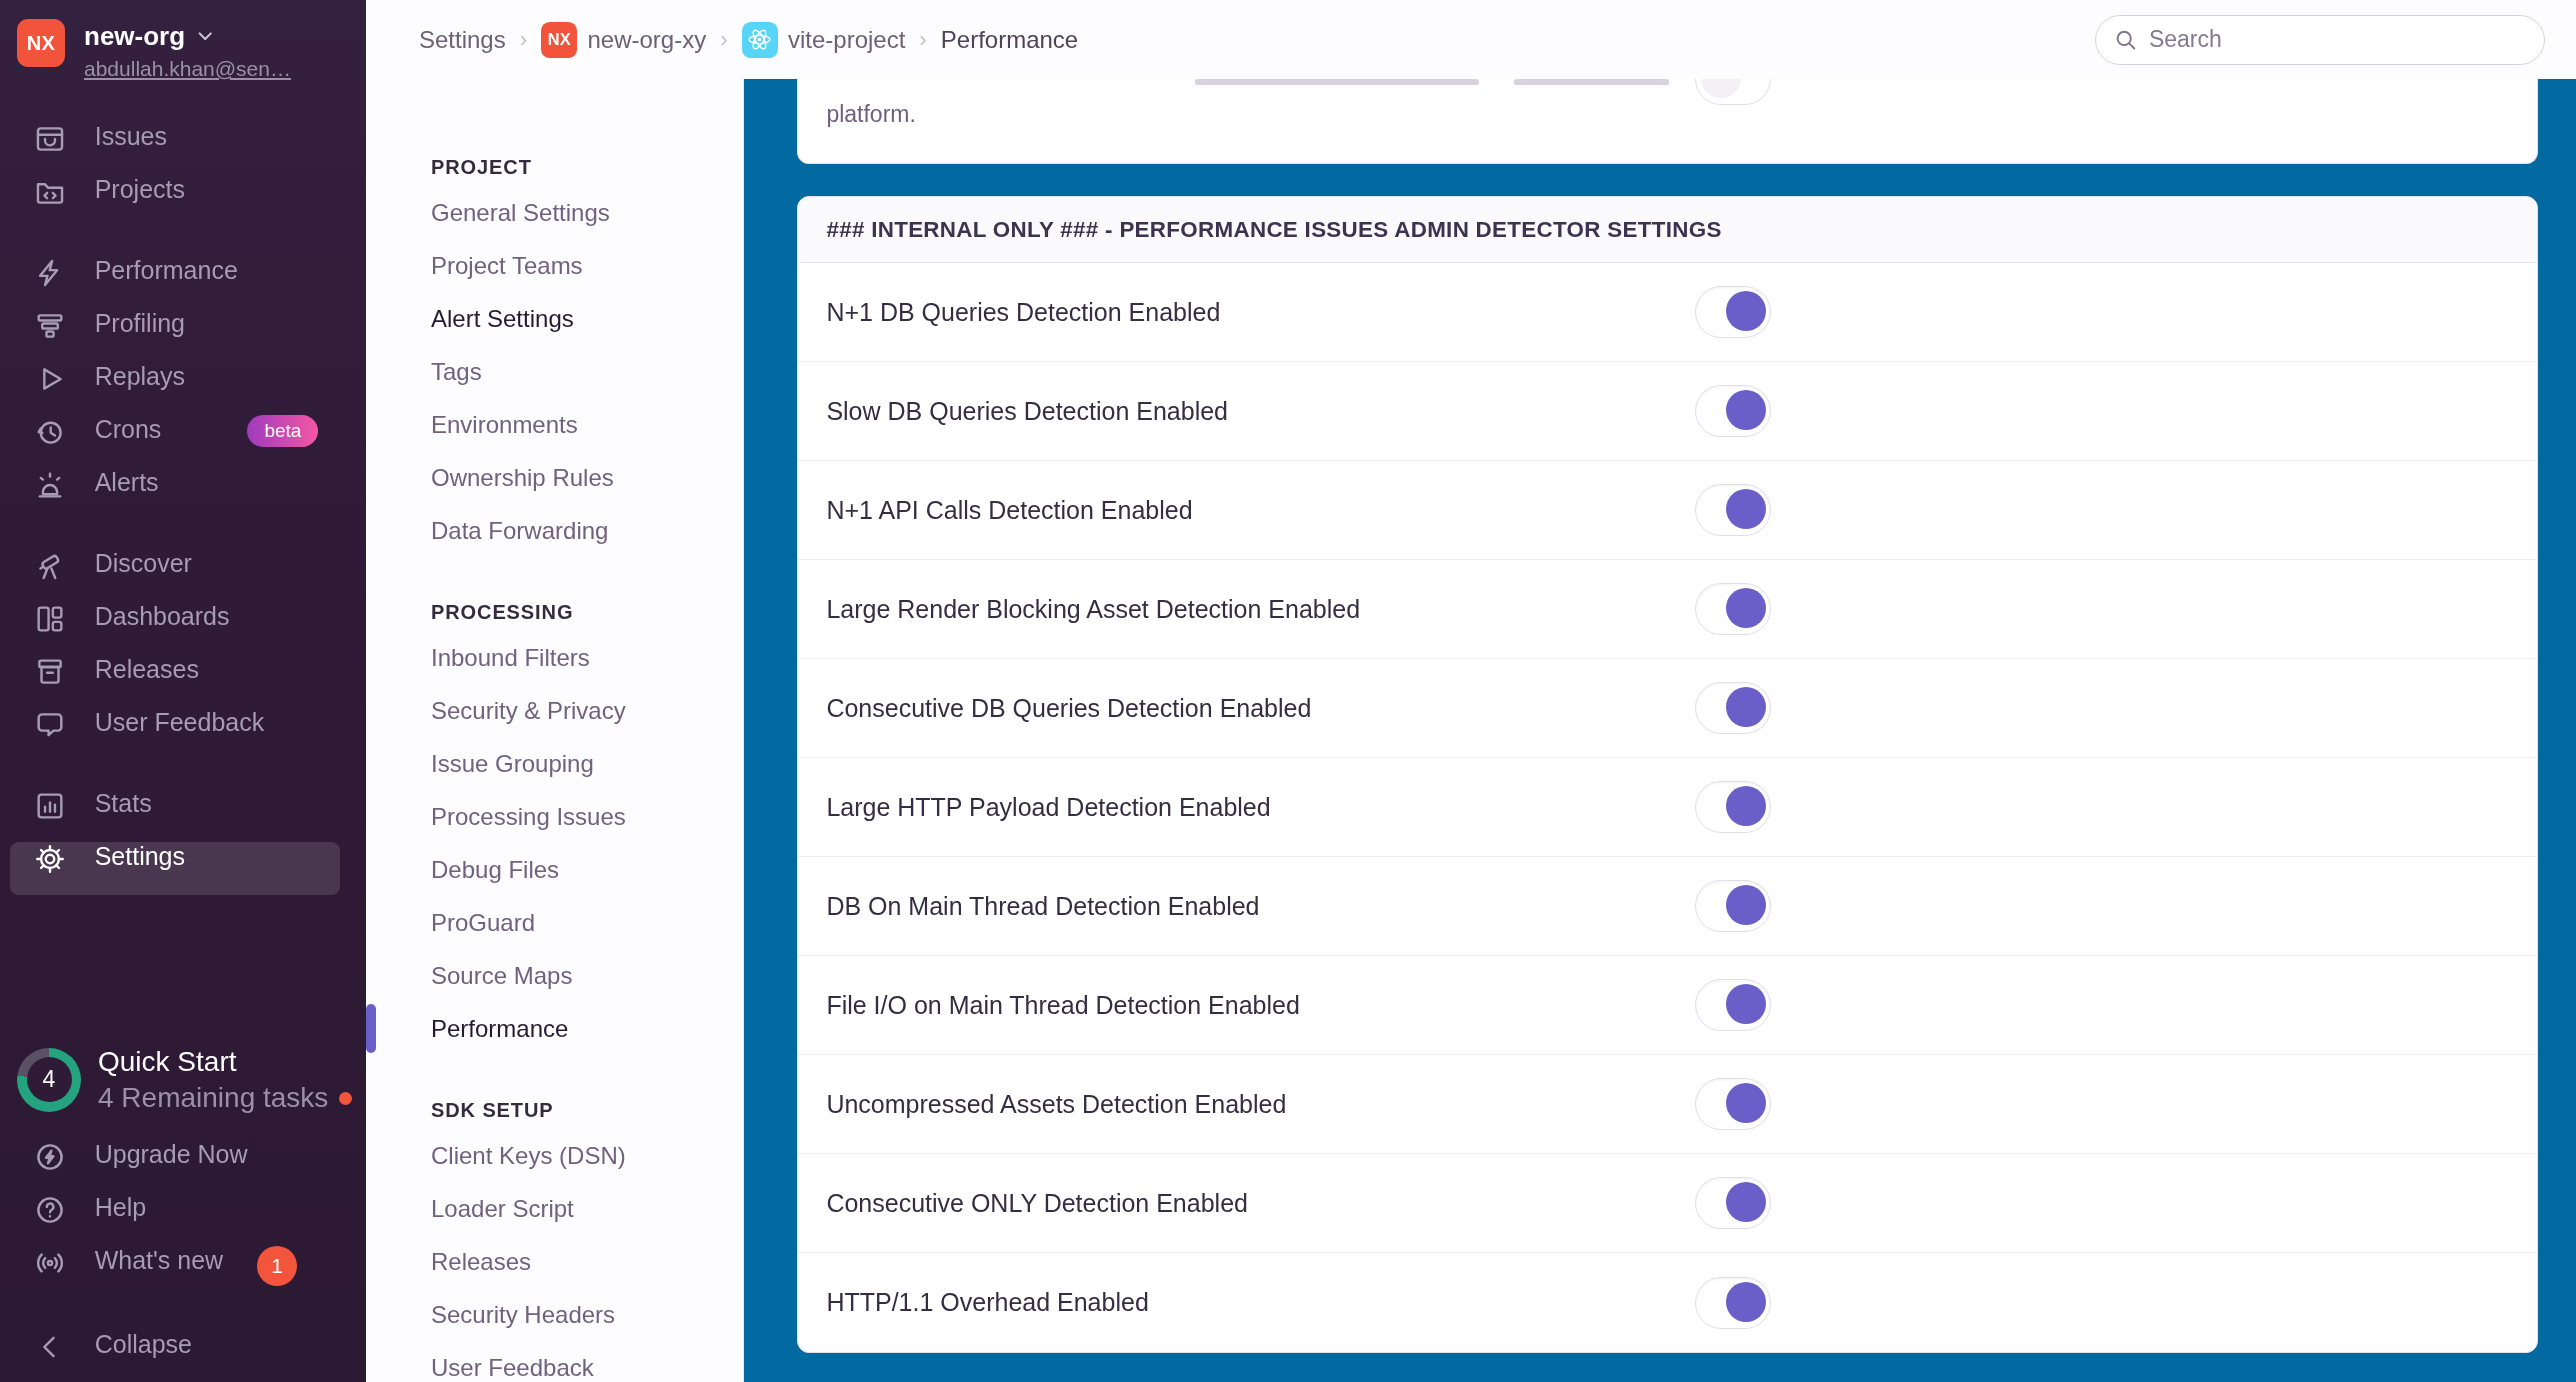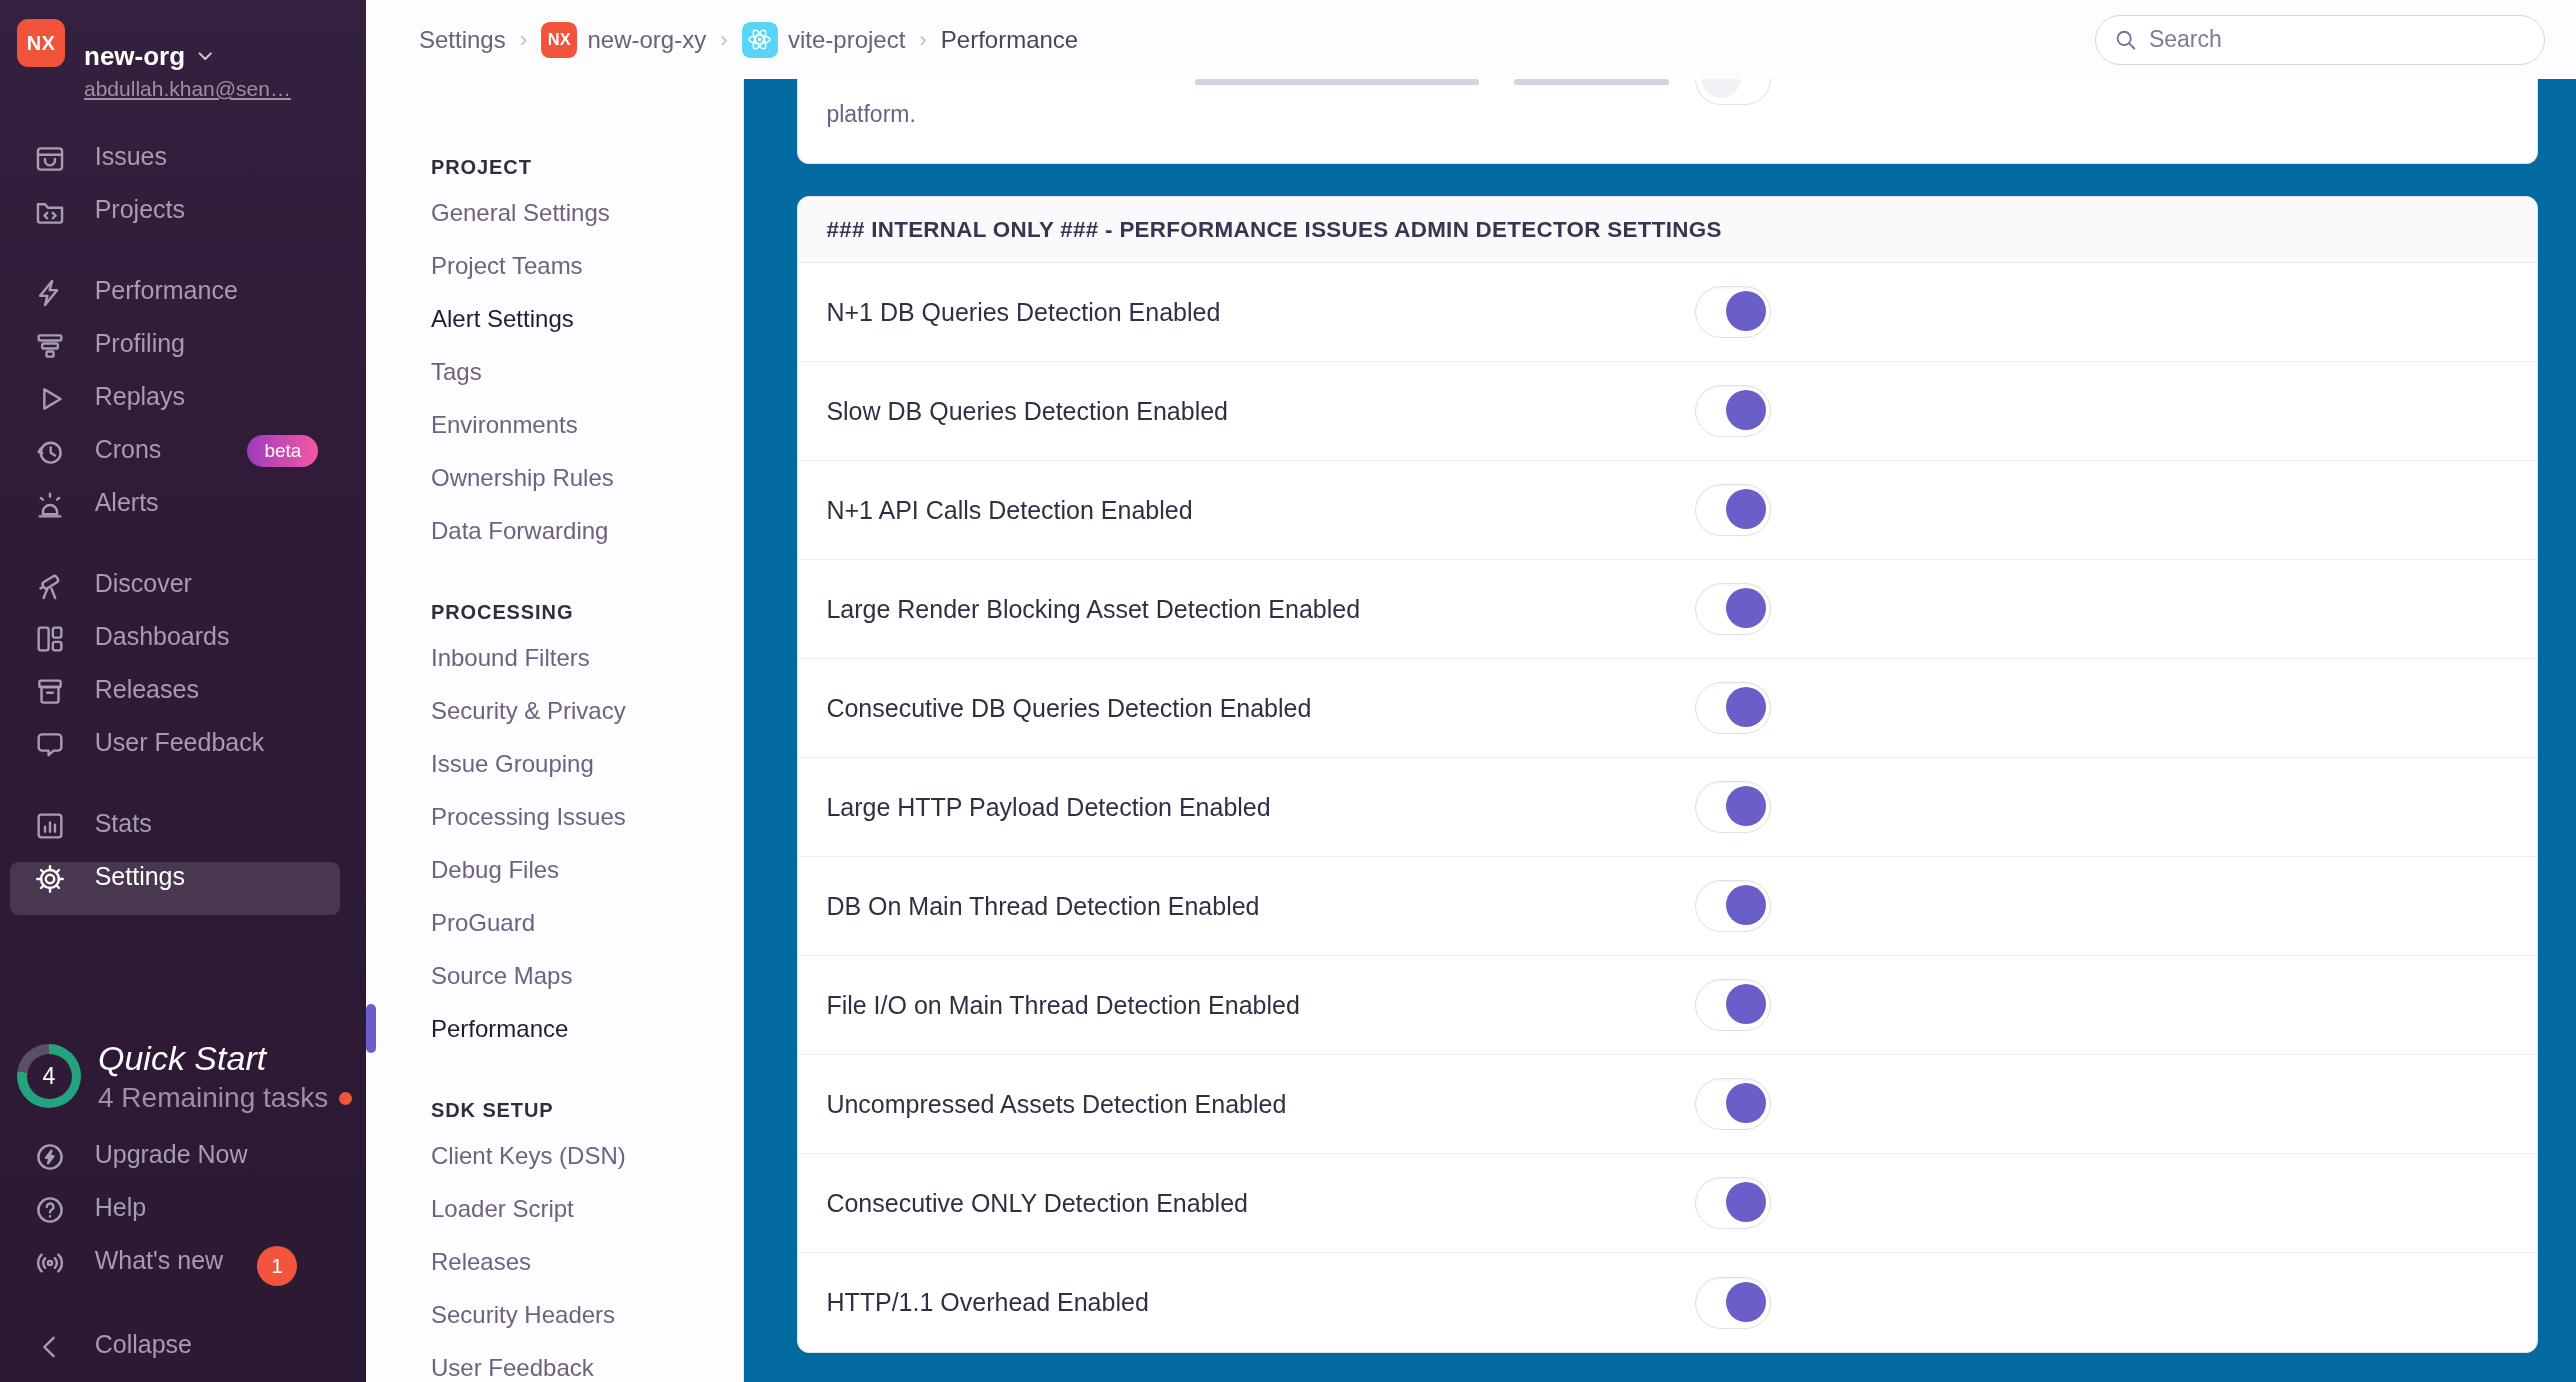--- a/index.html
+++ b/index.html
@@ -19,21 +19,21 @@
     overflow:hidden;
   }
   .org-block { display:flex; align-items:flex-start; padding:19px 0 0 17px; gap:19px; cursor:pointer; }
   .org-avatar {
     width:48px; height:48px; border-radius:11.2px; background:#f2533b;
     color:#fff; font-weight:bold; font-size:20px;
     display:flex; align-items:center; justify-content:center; flex:none;
     letter-spacing:0.4px;
   }
   .org-meta { padding-top:1.7px; min-width:0; }
-  .org-name-row { display:flex; align-items:center; gap:8.6px;margin-top:20px; }
+  .org-name-row { display:flex; align-items:center; gap:8.6px; }
   .org-name { color:#fff; font-size:26px; font-weight:bold; }
   .org-chevron { width:22.4px; height:22.4px; }
   .org-email { color:#9b90a8; font-size:21px; margin-top:5.2px; white-space:nowrap;text-decoration:underline; }
 
   .nav { margin-top:41px; }
   .nav-item {
     display:flex; align-items:flex-start;
     height:53px; margin:0 26px 0 10.3px; padding-left:22.4px;
     border-radius:8.6px; color:#a79cb3; font-size:25px; cursor:pointer;
   }
@@ -58,21 +58,21 @@
   .quick-start { display:flex; align-items:center; gap:17px; padding:0 0 26px 17px; cursor:pointer; }
   .qs-ring {
     width:64px; height:64px; border-radius:50%; flex:none;
     background:conic-gradient(#23a47e 0 278deg, #5a5164 278deg 360deg);
     display:flex; align-items:center; justify-content:center;
   }
   .qs-ring-inner {
     width:45px; height:45px; border-radius:50%; background:#2f1b37;
     color:#fff; font-size:23px; display:flex; align-items:center; justify-content:center;
   }
-  .qs-title { color:#fff; font-size:34px;font-style:italic; }
+  .qs-title { color:#fff; font-size:28px; }
   .qs-sub { color:#9b90a8; font-size:28px; margin-top:4.3px; display:flex; align-items:center; gap:10.3px; }
   .qs-dot { width:13px; height:13px; border-radius:50%; background:#f2553c; display:inline-block; }
 
   .collapse-gap { height:31px; }
 
   
   .right-col { flex:1; display:flex; flex-direction:column; min-width:0; }
 
   .topbar {
     height:79px; flex:none; background:#fdfcfe;

